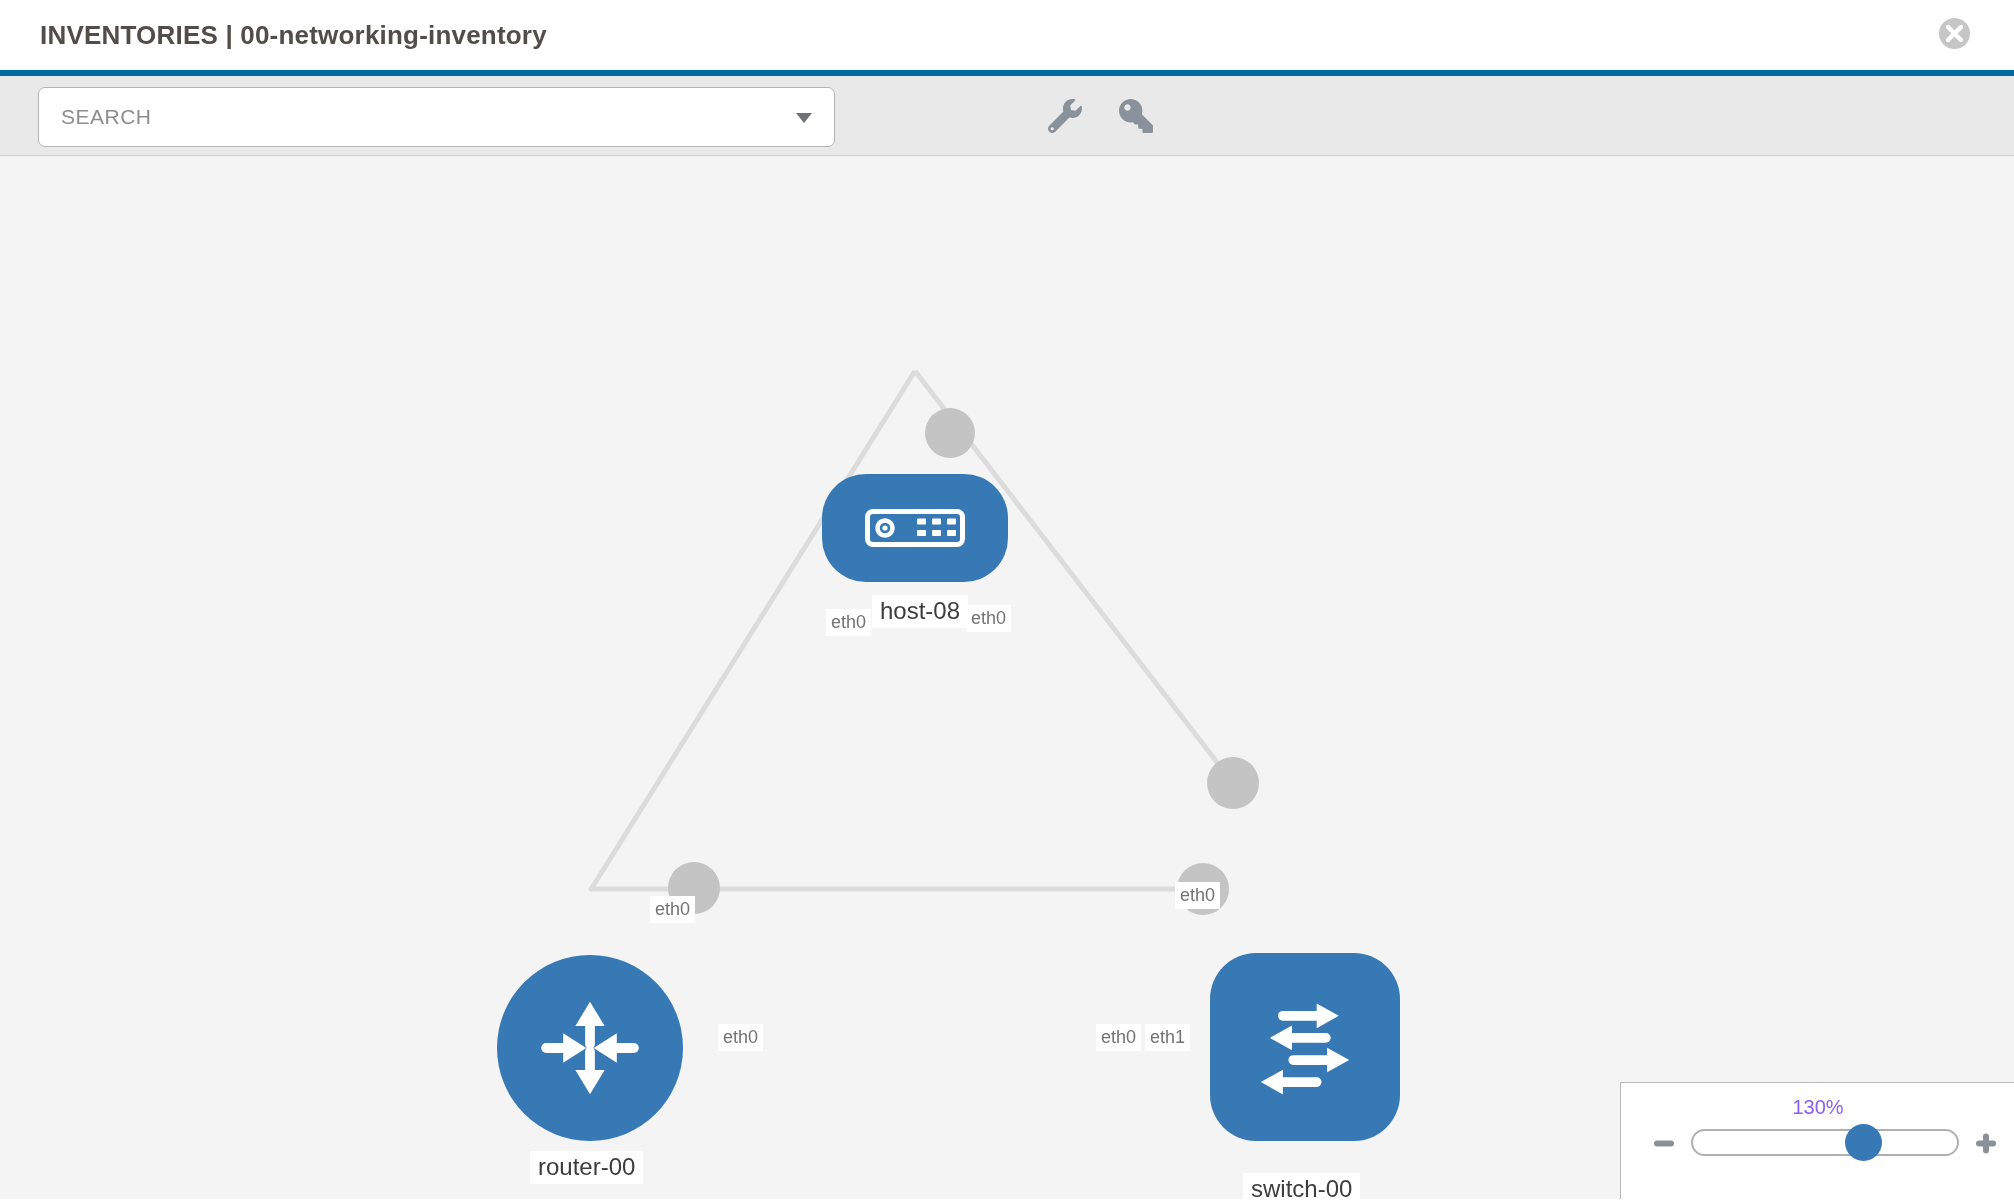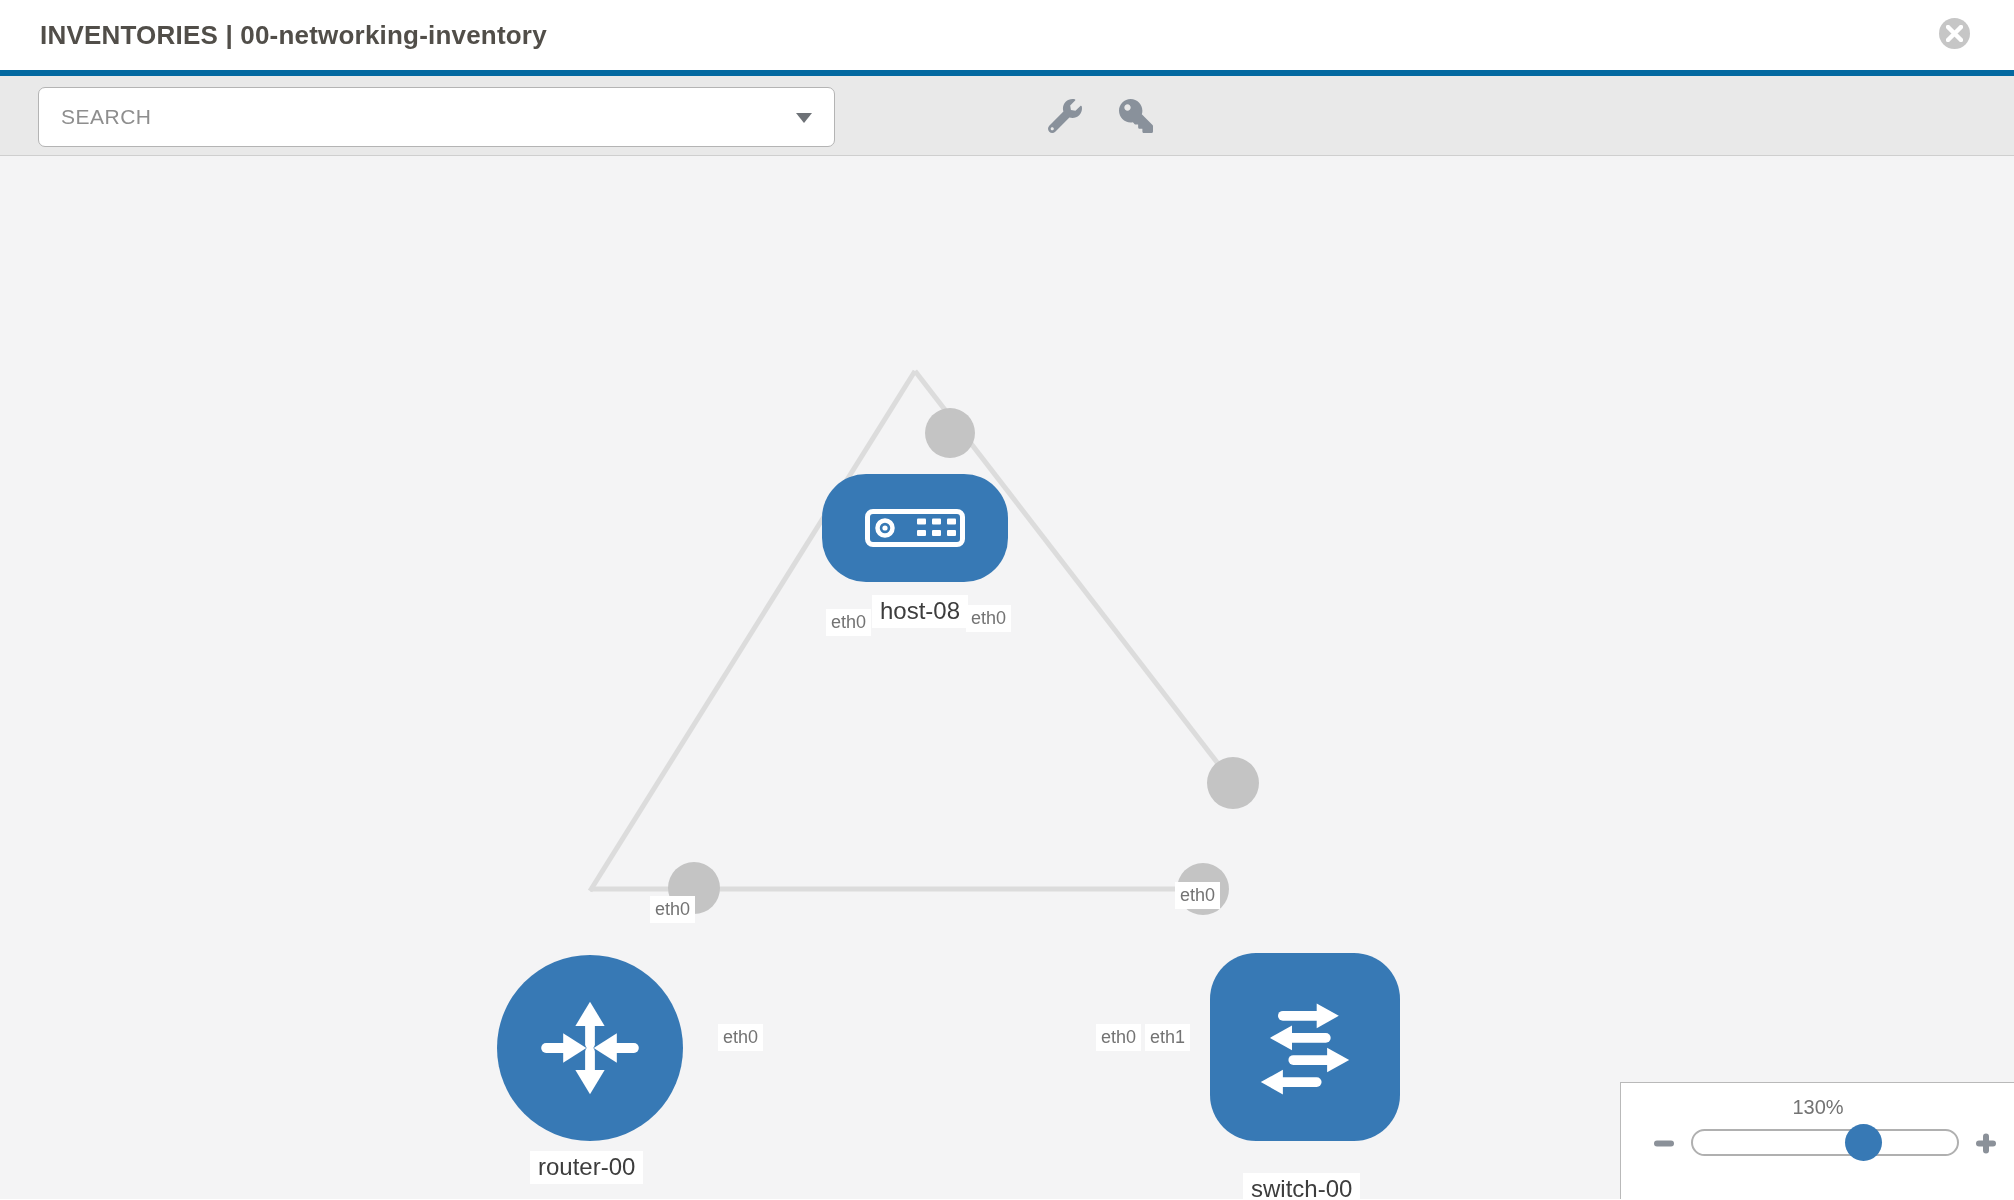--- a/index.html
+++ b/index.html
@@ -57,21 +57,21 @@
   .if-router-top   { left:650px;  top:740px; }
   .if-router-right { left:718px;  top:868px; }
   .if-switch-top   { left:1175px; top:726px; }
   .if-switch-left-back  { left:1096px; top:868px; }
   .if-switch-left-front { left:1124px; top:868px;margin-left:21px; }
 
   
   .zoom-panel { position:absolute; left:1620px; top:926px; width:400px; height:120px;
     background:#ffffff; border:1px solid #b9b9b9; z-index:5; }
   .zoom-level { position:absolute; top:13px; left:0; width:394px; text-align:center;
-    font-size:20px; color:#737373; }
+    font-size:20px; color:#8b5cf6; }
   .zoom-btn { position:absolute; top:43px; width:34px; height:34px; cursor:pointer; }
   .zoom-btn rect { fill:#8b9199; }
   .zoom-minus { left:26px; }
   .zoom-plus  { left:348px; }
   .zoom-track { position:absolute; left:70px; top:46px; width:268px; height:27px;
     background:#ffffff; border:2px solid #b0b0b0; border-radius:14px; cursor:pointer; }
   .zoom-handle { position:absolute; left:152px; top:-7px; width:37px; height:37px;
     border-radius:50%; background:#3779b5; cursor:grab; }
 </style>
 </head>

